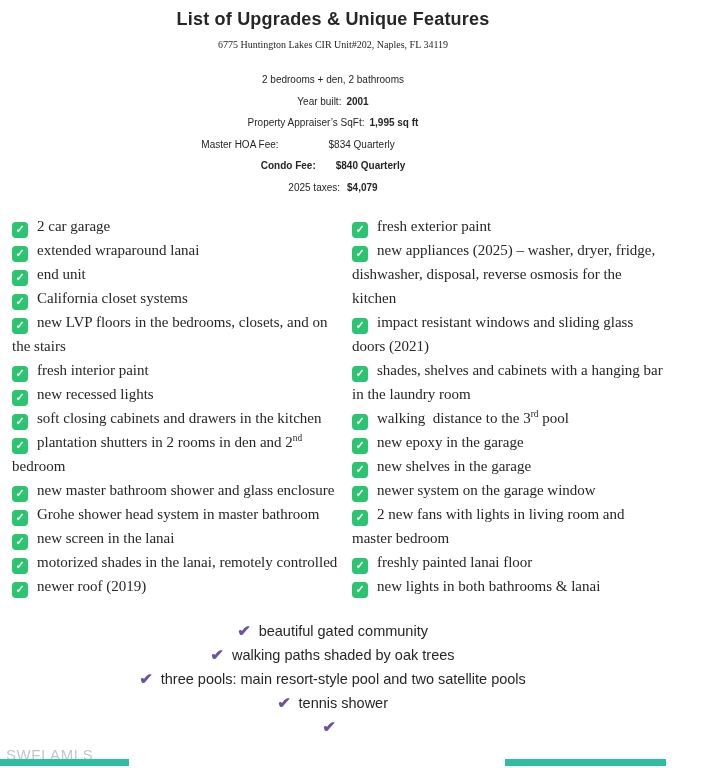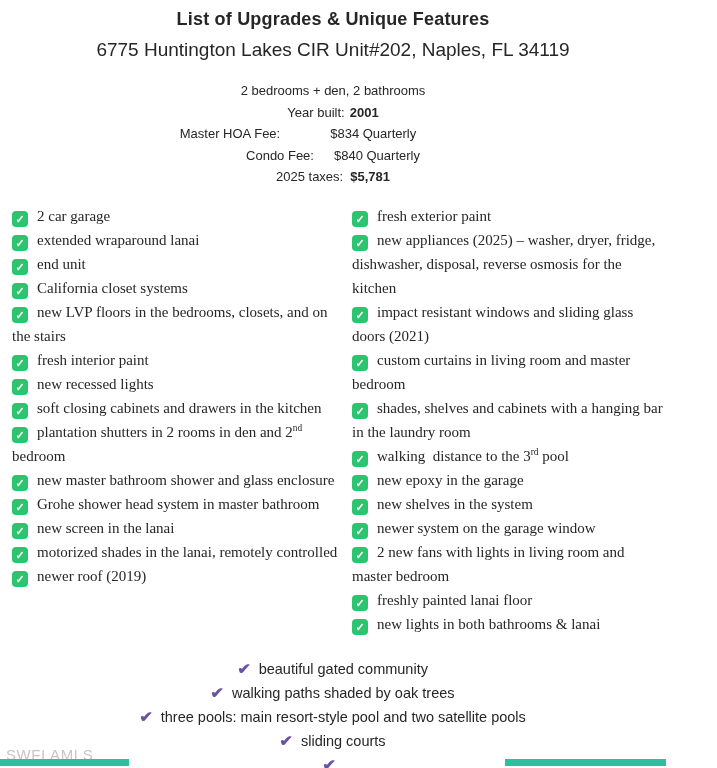--- a/index.html
+++ b/index.html
@@ -9,27 +9,27 @@
     font-family:"Liberation Sans", sans-serif;
     color:#262626;
     position:relative;
     overflow:hidden;
   }
   .page { width:666px; height:768px; position:relative; }
 
   
   .hdr { text-align:center; padding-top:9px; }
   .title { font-size:18px; font-weight:bold; margin:0 0 9px 0; letter-spacing:0.2px; }
-  .address { font-size:19px; margin-bottom:19px; }
+  .address { font-size:10px; margin-bottom:19px;font-family:Liberation Serif, serif; }
 
-  .facts { font-size:13px; }
+  .facts { font-size:10px; }
   .fact-row { display:flex; justify-content:center; align-items:baseline; gap:5px; line-height:21.5px; }
   .fact-row .b { font-weight:bold; }
   .gap-xl { gap:50px; transform:translateX(-35px); }
-  .gap-md { gap:20px; }
+  .gap-md { gap:20px;font-weight:bold; }
   .gap-md2 { gap:7px; }
 
   
   .columns { display:flex; margin-top:16px; }
   .col { font-size:15px; line-height:24px;font-family:Liberation Serif, serif; }
   .col-left  { margin-left:12px; width:352px; }
   .col-right { margin-left:13px; width:338px; }
   .upgrade-item { text-align:left; }
   .chk {
     display:inline-flex; align-items:center; justify-content:center;
@@ -72,31 +72,35 @@
     <div class="address">6775 Huntington Lakes CIR Unit#202, Naples, FL 34119</div>
 
     <div class="facts">
       <div class="fact-row b">
         <span>2 bedrooms + den, 2 bathrooms</span>
       </div>
       <div class="fact-row">
         <span>Year built:</span>
         <span class="b">2001</span>
       </div>
+      <div class="fact-row">
+        <span>Property Appraiser’s SqFt:</span>
+        <span class="b">1,995 sq ft</span>
+      </div>
       <div class="fact-row gap-xl">
         <span>Master HOA Fee:</span>
         <span>$834 Quarterly</span>
       </div>
       <div class="fact-row gap-md">
         <span>Condo Fee:</span>
         <span>$840 Quarterly</span>
       </div>
       <div class="fact-row gap-md2">
         <span>2025 taxes:</span>
-        <span class="b">$5,781</span>
+        <span class="b">$4,079</span>
       </div>
     </div>
   </div>
 
   <div class="columns">
     <div class="col col-left">
 
         <div class="upgrade-item"><span class="chk"></span><span>2 car garage</span></div>
 
         <div class="upgrade-item"><span class="chk"></span><span>extended wraparound lanai</span></div>
@@ -126,49 +130,48 @@
         <div class="upgrade-item"><span class="chk"></span><span>newer roof (2019)</span></div>
       </div>
     <div class="col col-right">
 
         <div class="upgrade-item"><span class="chk"></span><span>fresh exterior paint</span></div>
 
         <div class="upgrade-item"><span class="chk"></span><span>new appliances (2025) – washer, dryer, fridge, dishwasher, disposal, reverse osmosis for the kitchen</span></div>
 
         <div class="upgrade-item"><span class="chk"></span><span>impact resistant windows and sliding glass doors (2021)</span></div>
 
-        <div class="upgrade-item"><span class="chk"></span><span>custom curtains in living room and master bedroom</span></div>
 
         <div class="upgrade-item"><span class="chk"></span><span>shades, shelves and cabinets with a hanging bar in the laundry room</span></div>
 
         <div class="upgrade-item"><span class="chk"></span><span>walking&nbsp; distance to the 3<sup>rd</sup> pool</span></div>
 
         <div class="upgrade-item"><span class="chk"></span><span>new epoxy in the garage</span></div>
 
-        <div class="upgrade-item"><span class="chk"></span><span>new shelves in the system</span></div>
+        <div class="upgrade-item"><span class="chk"></span><span>new shelves in the garage</span></div>
 
         <div class="upgrade-item"><span class="chk"></span><span>newer system on the garage window</span></div>
 
         <div class="upgrade-item"><span class="chk"></span><span>2 new fans with lights in living room and master bedroom</span></div>
 
         <div class="upgrade-item"><span class="chk"></span><span>freshly painted lanai floor</span></div>
 
         <div class="upgrade-item"><span class="chk"></span><span>new lights in both bathrooms &amp; lanai</span></div>
       </div>
   </div>
 
   <div class="community">
 
       <div class="community-item"><span class="pchk">✔</span><span>beautiful gated community</span></div>
 
       <div class="community-item"><span class="pchk">✔</span><span>walking paths shaded by oak trees</span></div>
 
       <div class="community-item"><span class="pchk">✔</span><span>three pools: main resort-style pool and two satellite pools</span></div>
 
-      <div class="community-item"><span class="pchk">✔</span><span>sliding courts</span></div>
+      <div class="community-item"><span class="pchk">✔</span><span>tennis shower</span></div>
 
       <div class="community-item"><span class="pchk">✔</span></div>
     </div>
 
   <div class="watermark">SWFLAMLS</div>
   <div class="bar bar-left"></div>
   <div class="bar bar-right"></div>
 
 </div>
 

